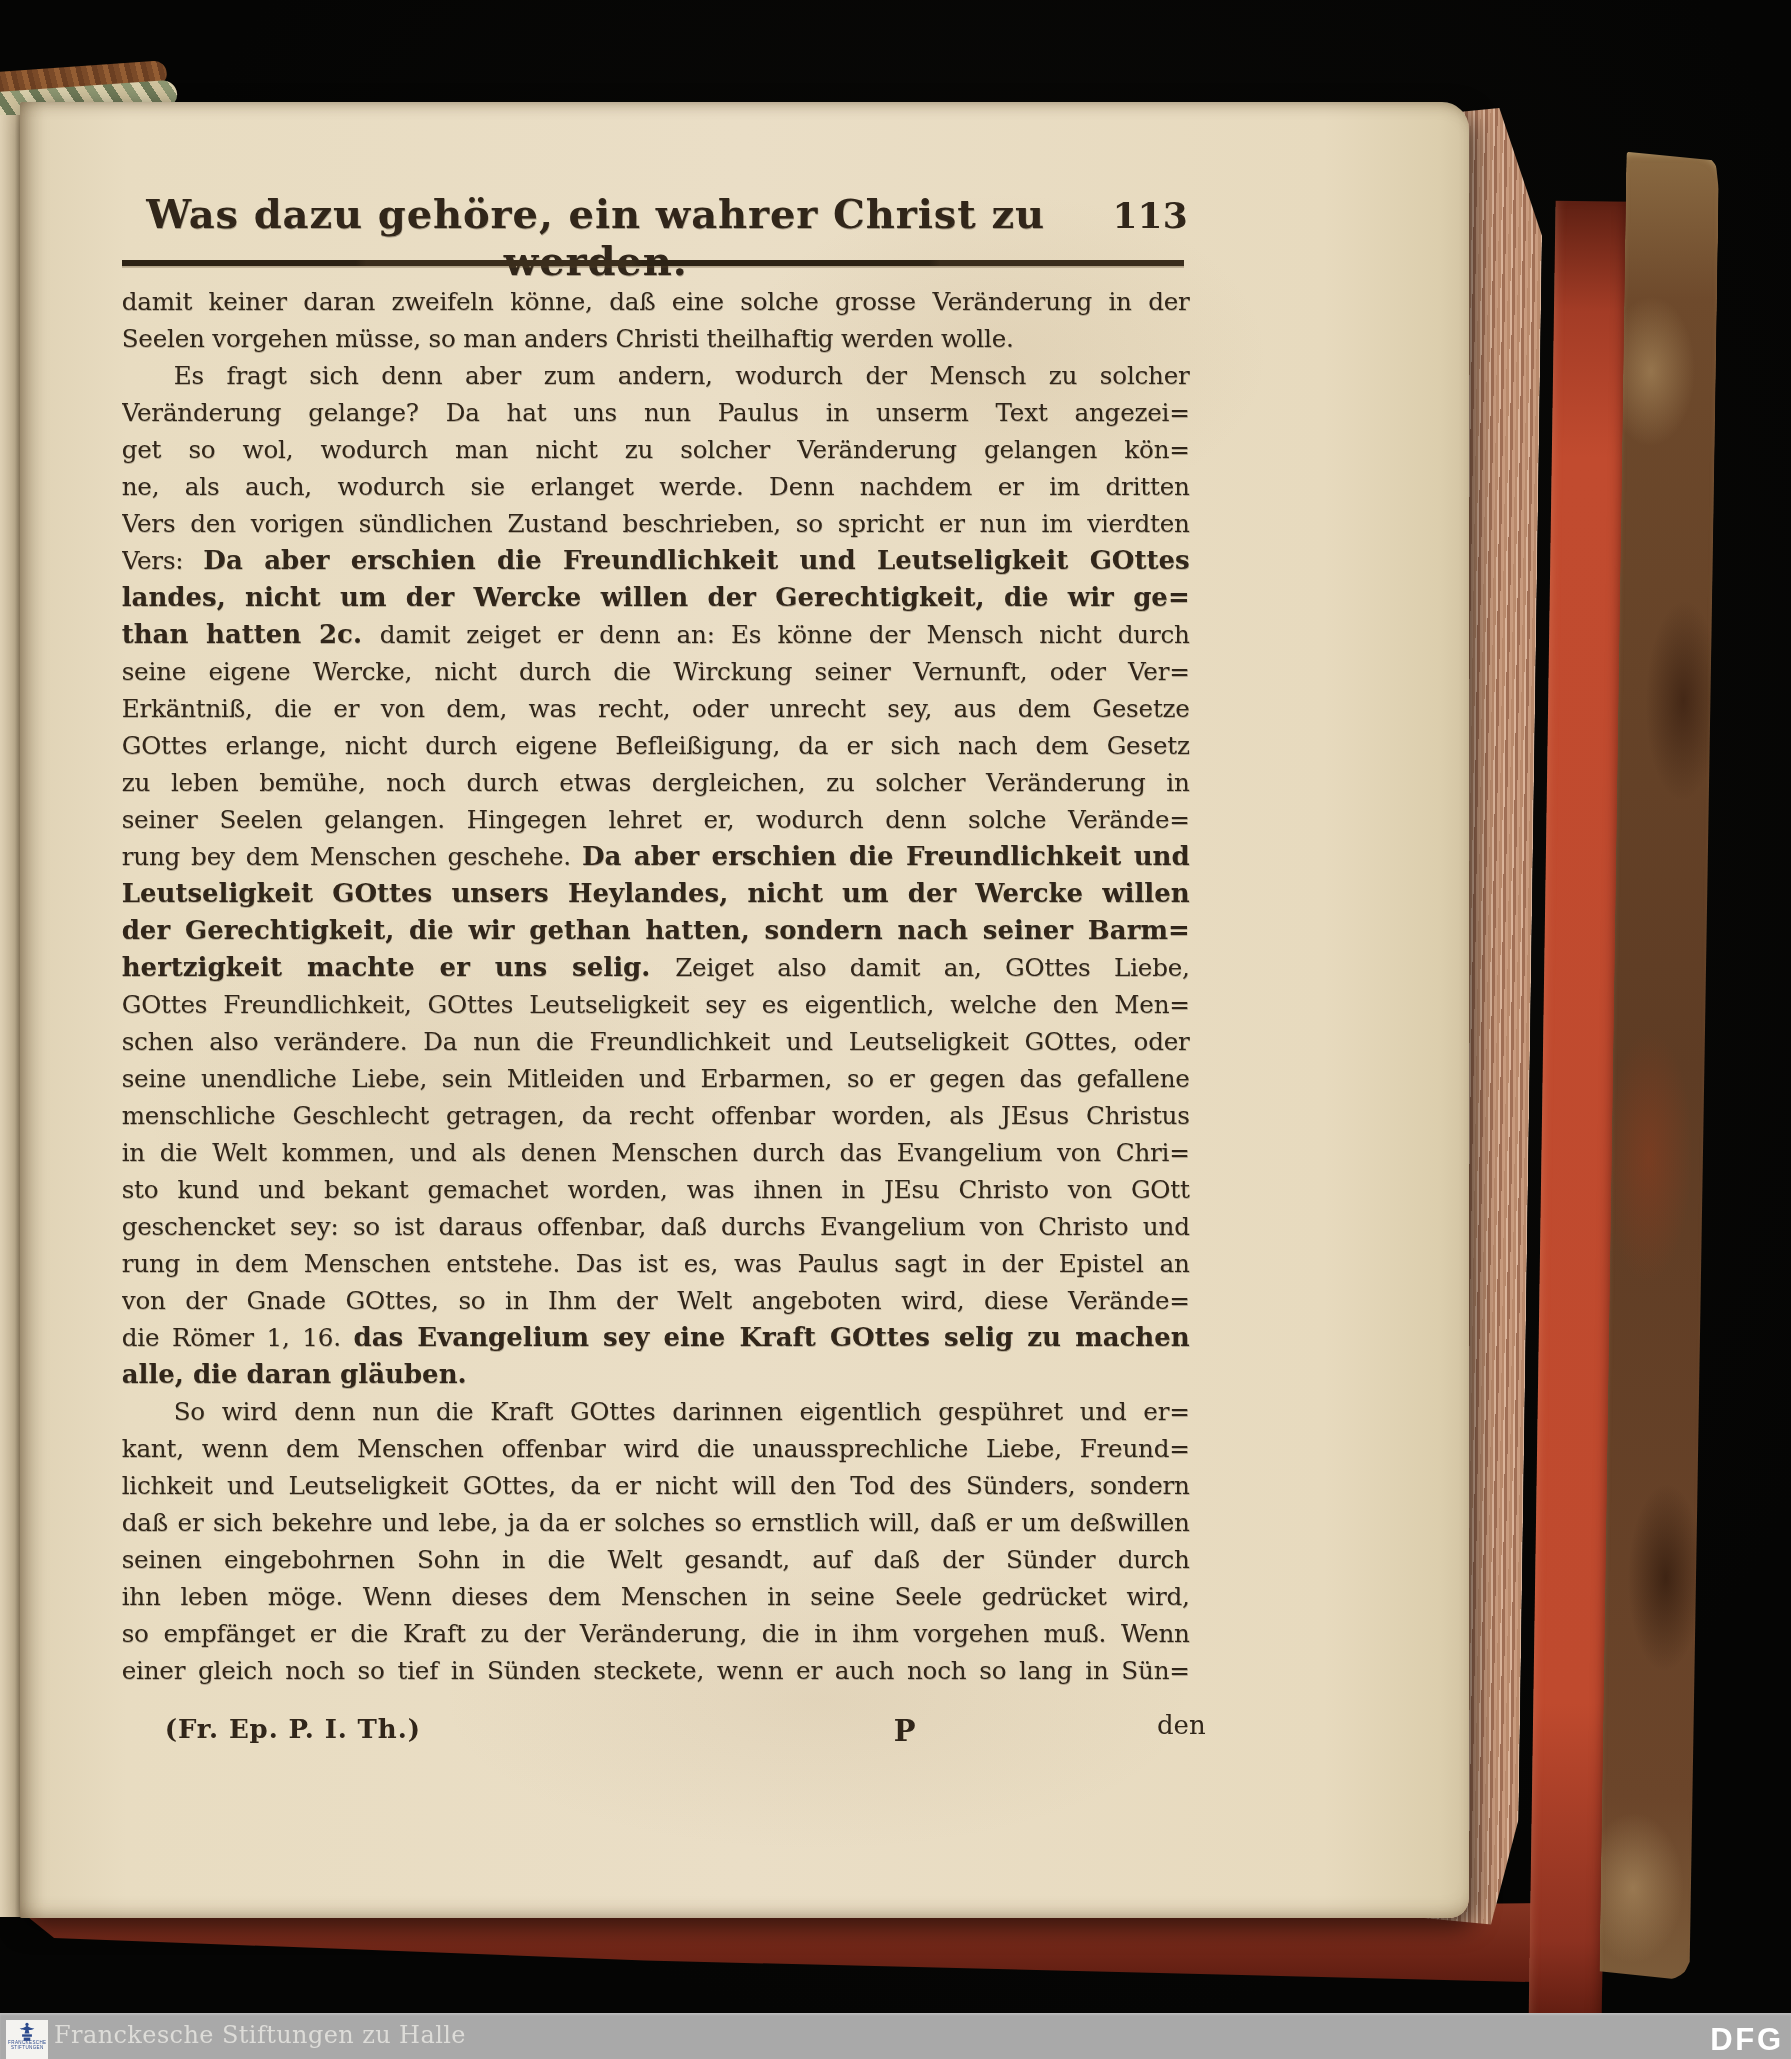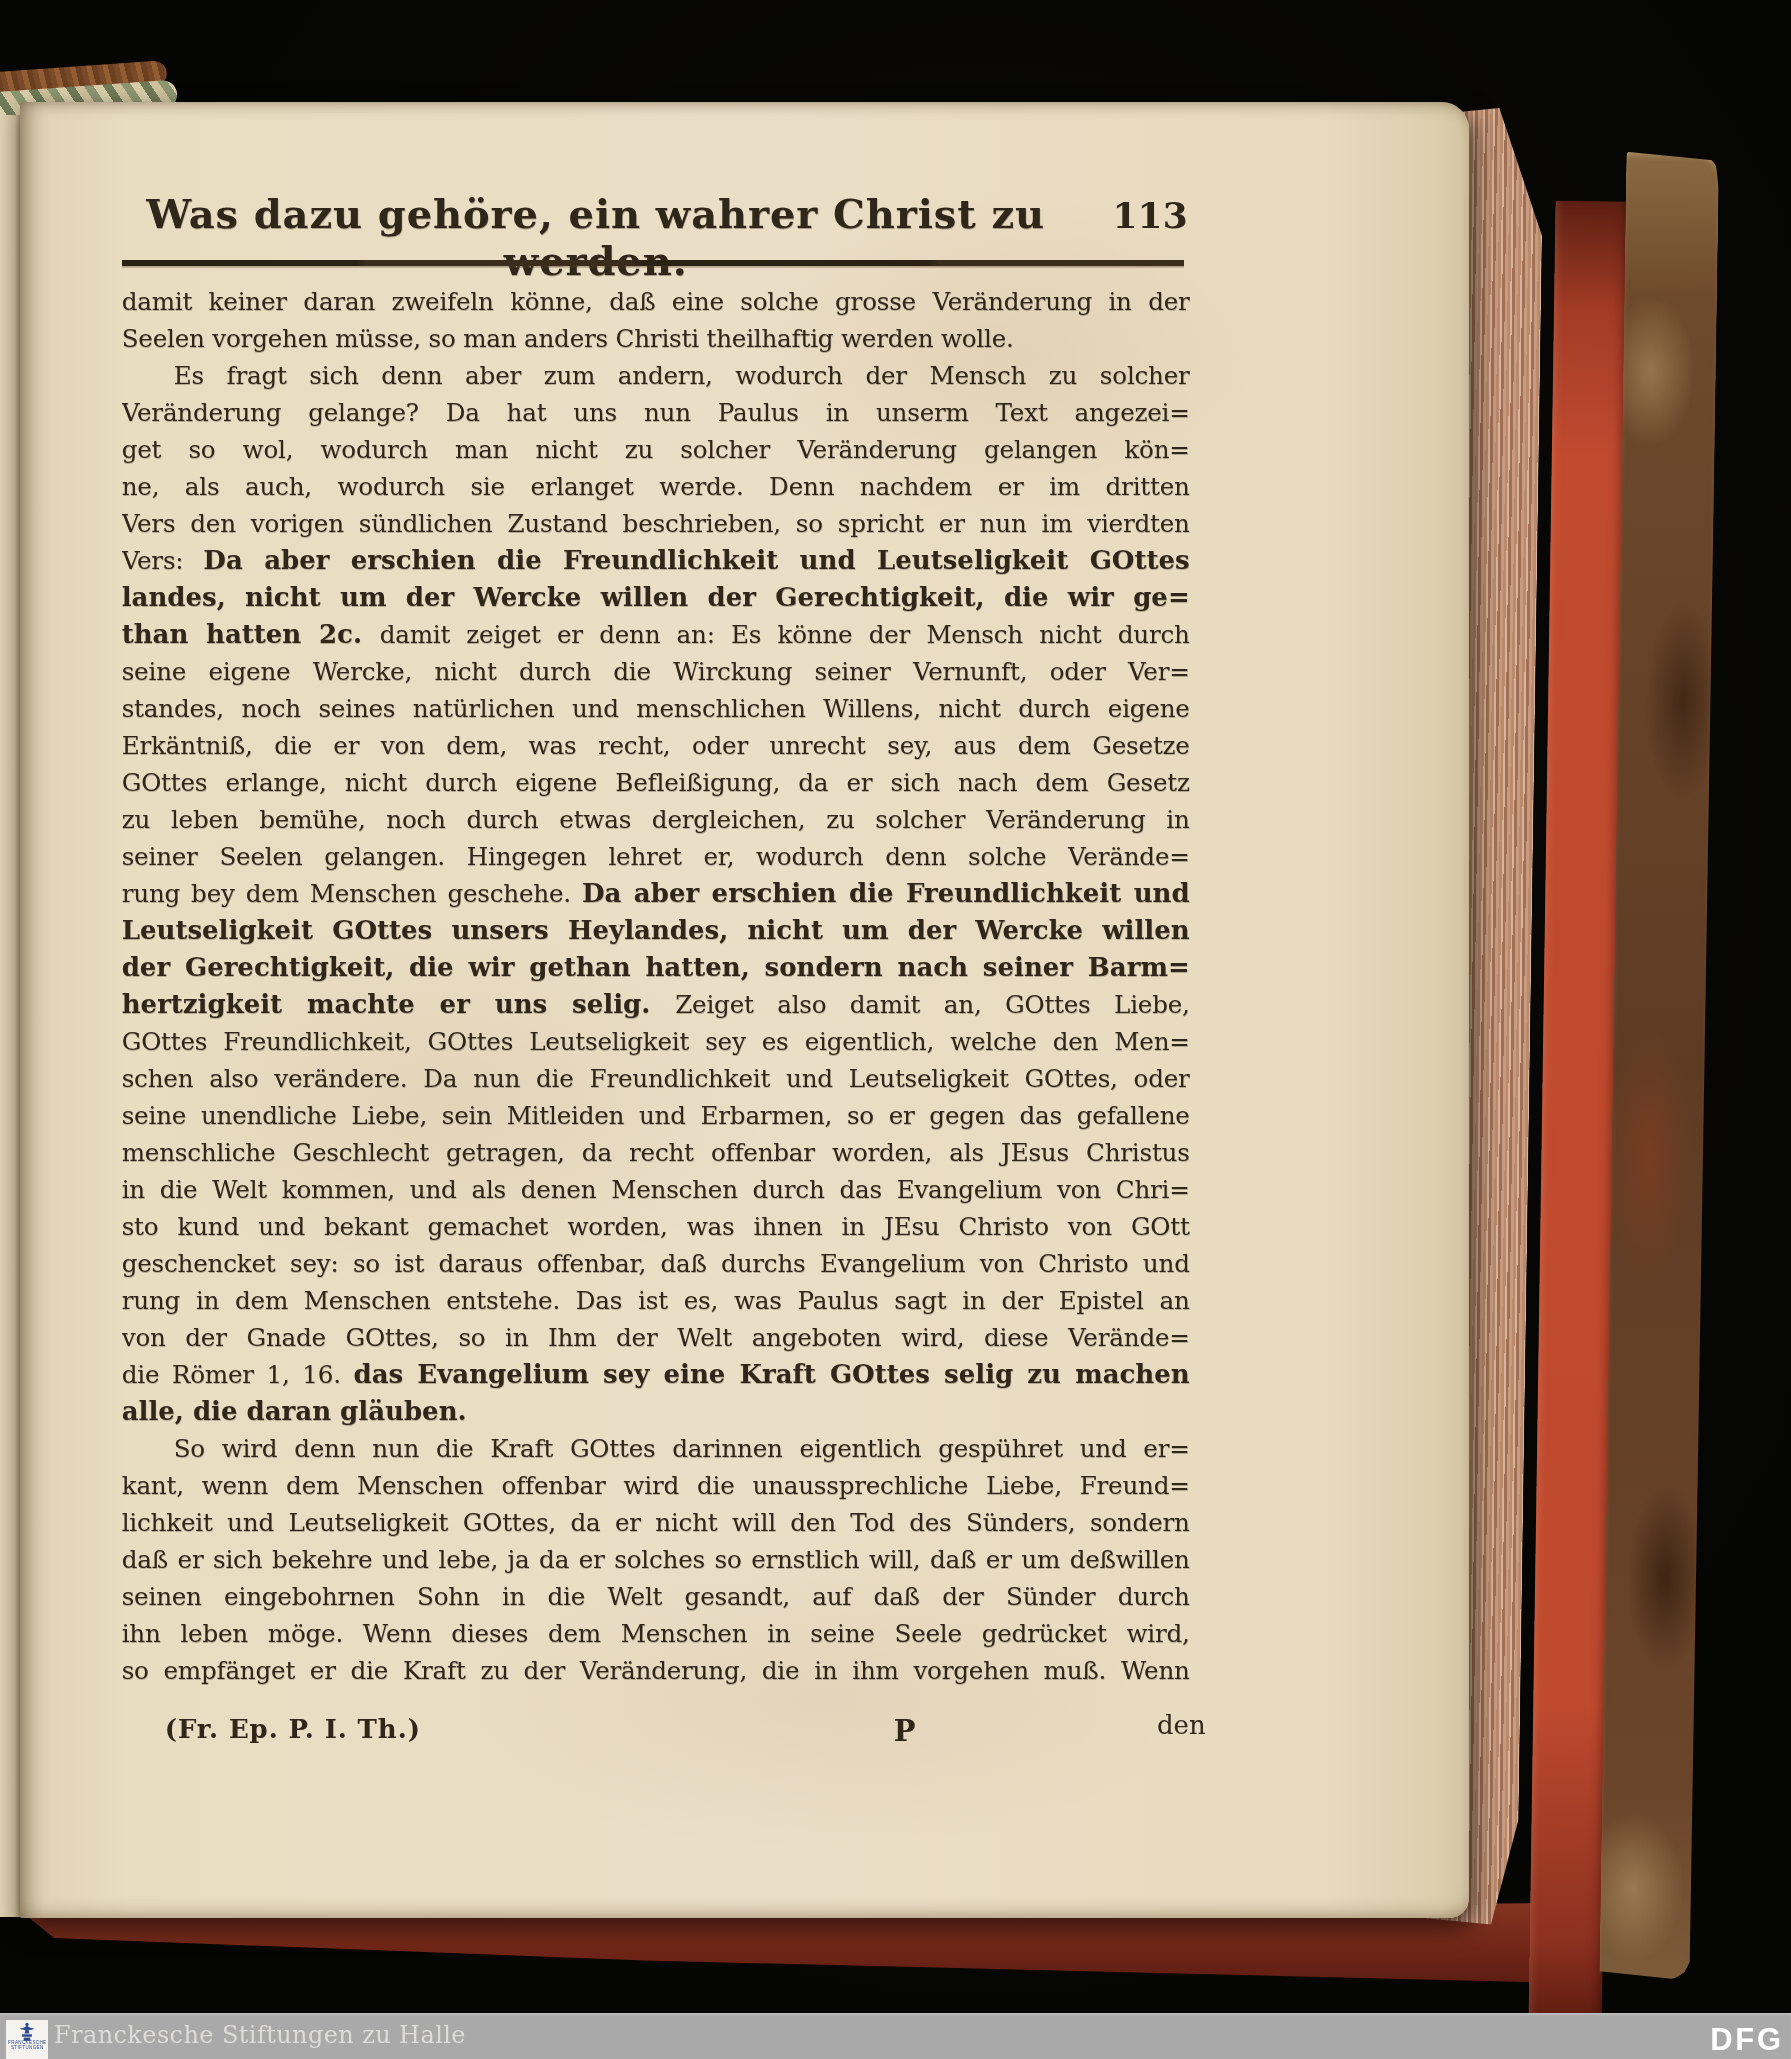--- a/index.html
+++ b/index.html
@@ -117,21 +117,20 @@
         <div class="tline"><span>Seelen vorgehen müsse, so man anders Christi theilhaftig werden wolle.</span></div>
         <div class="tline indent just"><span>Es fragt sich denn aber zum andern, wodurch der Mensch zu solcher</span></div>
         <div class="tline just"><span>Veränderung gelange?  Da hat uns nun Paulus in unserm Text angezei=</span></div>
         <div class="tline just"><span>get so wol, wodurch man nicht zu solcher Veränderung gelangen kön=</span></div>
         <div class="tline just"><span>ne, als auch, wodurch sie erlanget werde.  Denn nachdem er im dritten</span></div>
         <div class="tline just"><span>Vers den vorigen sündlichen Zustand beschrieben, so spricht er nun im vierdten</span></div>
         <div class="tline just"><span>Vers:  </span><span class="emph">Da aber erschien die Freundlichkeit und Leutseligkeit GOttes unsers Hey=</span></div>
         <div class="tline just"><span class="emph">landes, nicht um der Wercke willen der Gerechtigkeit, die wir ge=</span></div>
         <div class="tline just"><span class="emph">than hatten 2c. </span><span>damit zeiget er denn an:  Es könne der Mensch nicht durch</span></div>
         <div class="tline just"><span>seine eigene Wercke, nicht durch die Wirckung seiner Vernunft, oder Ver=</span></div>
-        <div class="tline just"><span>standes, noch seines natürlichen und menschlichen Willens, nicht durch eigene</span></div>
         <div class="tline just"><span>Erkäntniß, die er von dem, was recht, oder unrecht sey, aus dem Gesetze</span></div>
         <div class="tline just"><span>GOttes erlange, nicht durch eigene Befleißigung, da er sich nach dem Gesetz</span></div>
         <div class="tline just"><span>zu leben bemühe, noch durch etwas dergleichen, zu solcher Veränderung in</span></div>
         <div class="tline just"><span>seiner Seelen gelangen.  Hingegen lehret er, wodurch denn solche Verände=</span></div>
         <div class="tline just"><span>rung bey dem Menschen geschehe.  </span><span class="emph">Da aber erschien die Freundlichkeit und</span></div>
         <div class="tline just"><span class="emph">Leutseligkeit GOttes unsers Heylandes, nicht um der Wercke willen</span></div>
         <div class="tline just"><span class="emph">der Gerechtigkeit, die wir gethan hatten, sondern nach seiner Barm=</span></div>
         <div class="tline just"><span class="emph">hertzigkeit machte er uns selig.  </span><span>Zeiget also damit an, GOttes Liebe,</span></div>
         <div class="tline just"><span>GOttes Freundlichkeit, GOttes Leutseligkeit sey es eigentlich, welche den Men=</span></div>
         <div class="tline just"><span>schen also verändere.  Da nun die Freundlichkeit und Leutseligkeit GOttes, oder</span></div>
@@ -144,20 +143,21 @@
         <div class="tline just"><span>von der Gnade GOttes, so in Ihm der Welt angeboten wird, diese Verände=</span></div>
         <div class="tline just"><span>die Römer 1, 16. </span><span class="emph">das Evangelium sey eine Kraft GOttes selig zu machen</span></div>
         <div class="tline"><span class="emph">alle, die daran gläuben.</span></div>
         <div class="tline indent just"><span>So wird denn nun die Kraft GOttes darinnen eigentlich gespühret und er=</span></div>
         <div class="tline just"><span>kant, wenn dem Menschen offenbar wird die unaussprechliche Liebe,  Freund=</span></div>
         <div class="tline just"><span>lichkeit und Leutseligkeit GOttes, da er nicht will den Tod des Sünders, sondern</span></div>
         <div class="tline just"><span>daß er sich bekehre und lebe, ja da er solches so ernstlich will, daß er um deßwillen</span></div>
         <div class="tline just"><span>seinen eingebohrnen Sohn in die Welt gesandt, auf daß der Sünder durch</span></div>
         <div class="tline just"><span>ihn leben möge.  Wenn dieses dem Menschen in seine Seele gedrücket wird,</span></div>
         <div class="tline just"><span>so empfänget er die Kraft zu der Veränderung, die in ihm vorgehen muß.  Wenn</span></div>
+        <div class="tline just"><span>einer gleich noch so tief in Sünden steckete, wenn er auch noch so lang in Sün=</span></div>
       </div>
 
     <div class="pfoot">
       <span class="sig-left">(Fr. Ep. P. I. Th.)</span>
       <span class="sig-center">P</span>
       <span class="catchword">den</span>
     </div>
   </div>
 
   <div class="footer-bar">

